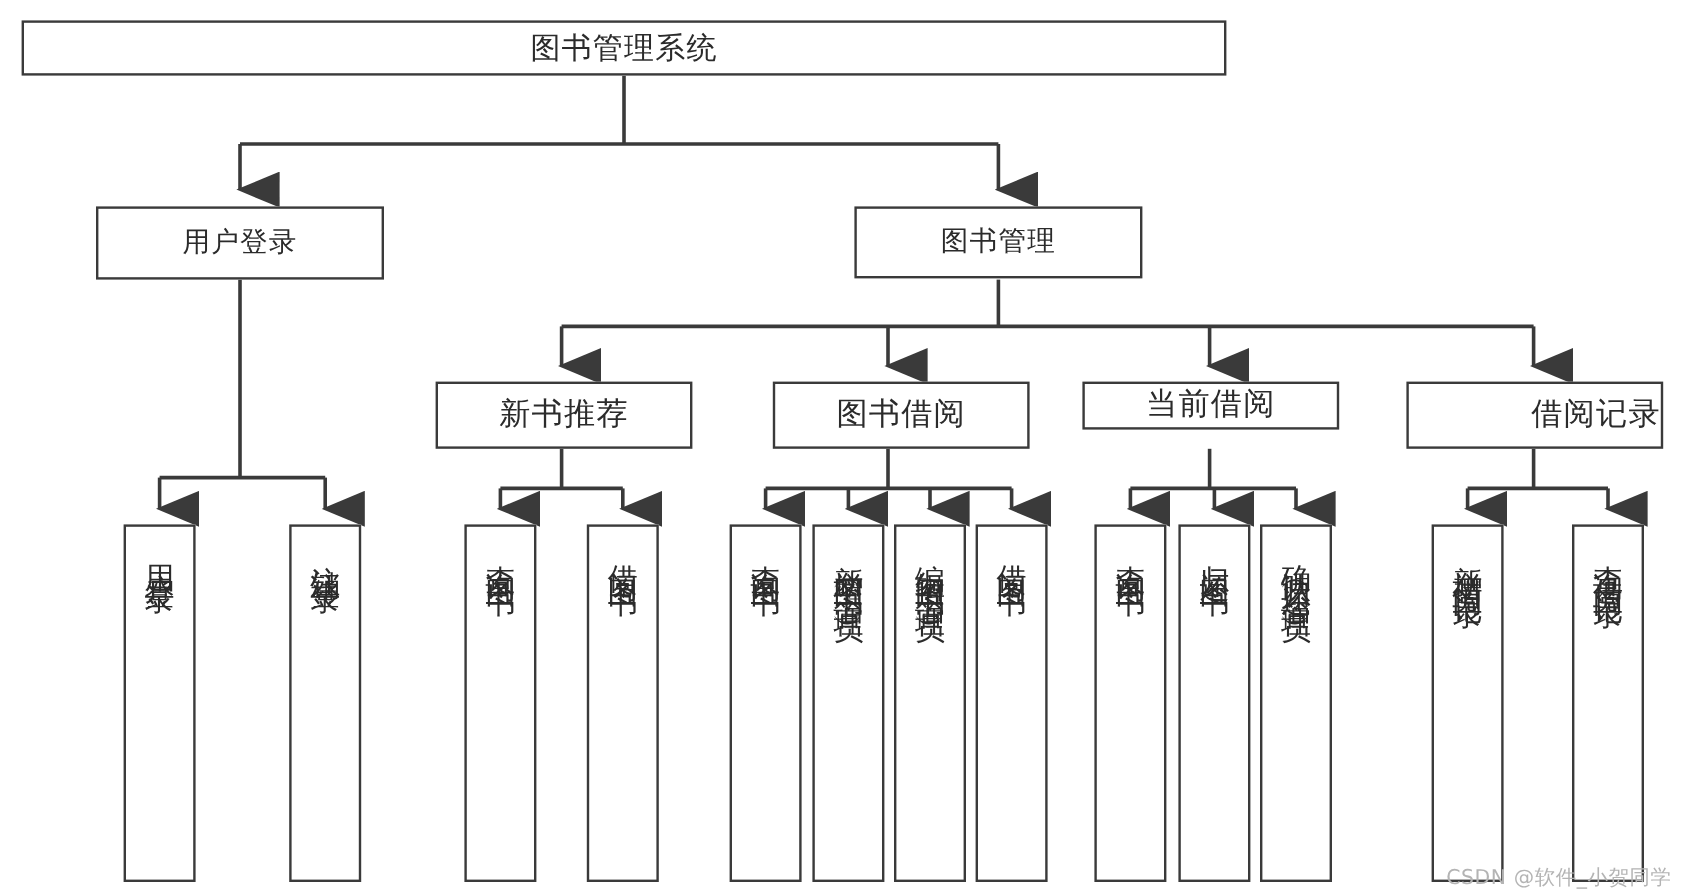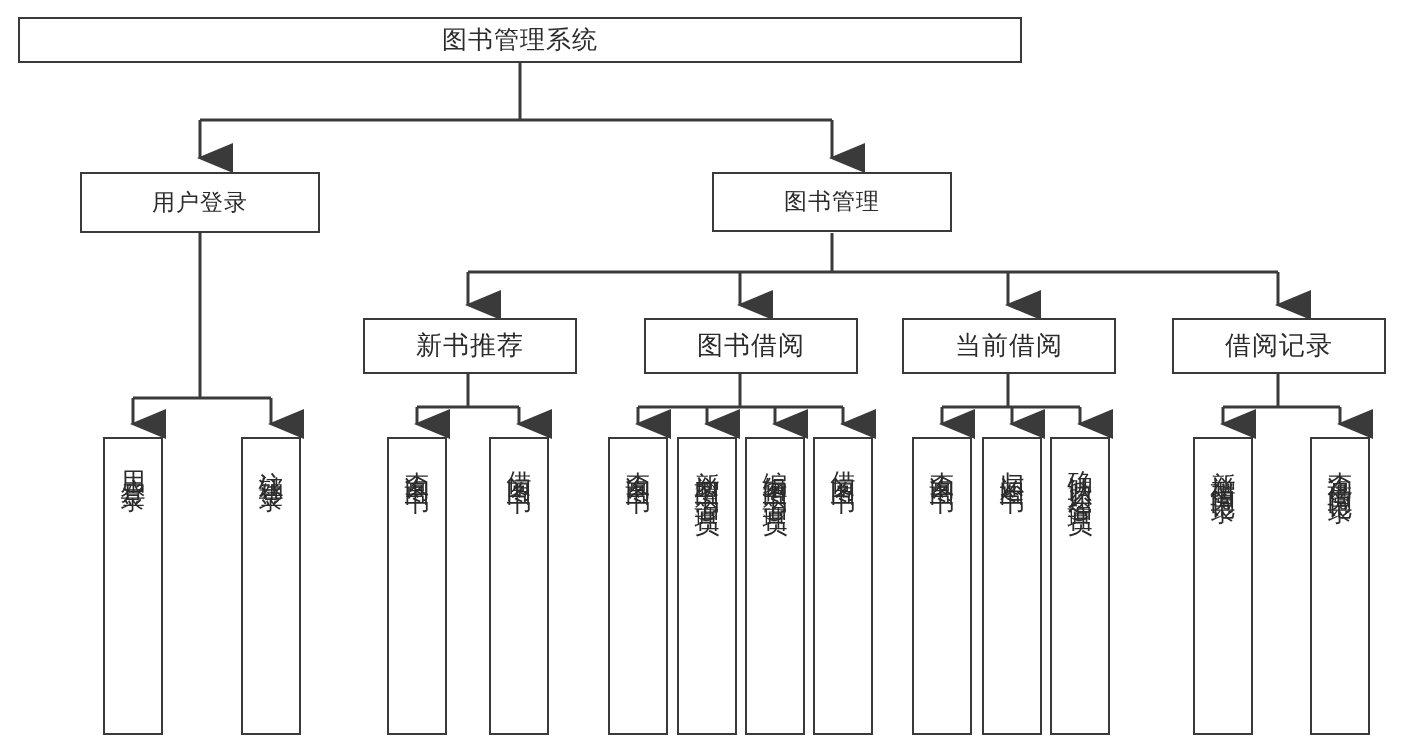--- a/index.html
+++ b/index.html
@@ -143,24 +143,24 @@
   <div class="node lvl1" style="left:712px; top:172px; width:240px; height:60px;">
     <span class="label">图书管理</span>
   </div>
 
   <div class="node lvl2" style="left:363px; top:318px; width:214px; height:56px;">
     <span class="label">新书推荐</span>
   </div>
   <div class="node lvl2" style="left:604px; top:318px; width:214px; height:56px;margin-left:40px;">
     <span class="label">图书借阅</span>
   </div>
-  <div class="node lvl2" style="left:902px; top:318px; width:214px; height:56px;">
+  <div class="node lvl2" style="left:902px; top:318px; width:214px; height:40px;">
     <span class="label">当前借阅</span>
   </div>
-  <div class="node lvl2" style="left:1172px; top:318px; width:214px; height:56px;">
+  <div class="node lvl2" style="left:1172px; top:318px; width:214px; height:56px;justify-content:flex-end;">
     <span class="label">借阅记录</span>
   </div>
 
   <div class="node leaf" style="left:103px; top:437px; width:60px; height:298px;">
     <span class="label">用户登录</span>
   </div>
   <div class="node leaf" style="left:241px; top:437px; width:60px; height:298px;">
     <span class="label">注销登录</span>
   </div>
 
@@ -194,14 +194,15 @@
     <span class="label">确认归还（管理员）</span>
   </div>
 
   <div class="node leaf" style="left:1193px; top:437px; width:60px; height:298px;">
     <span class="label">新增借阅记录</span>
   </div>
   <div class="node leaf" style="left:1310px; top:437px; width:60px; height:298px;">
     <span class="label">查询借阅记录</span>
   </div>
 
+  <div class="watermark">CSDN @软件_小贺同学</div>
 
 </div>
 
 </body></html>

